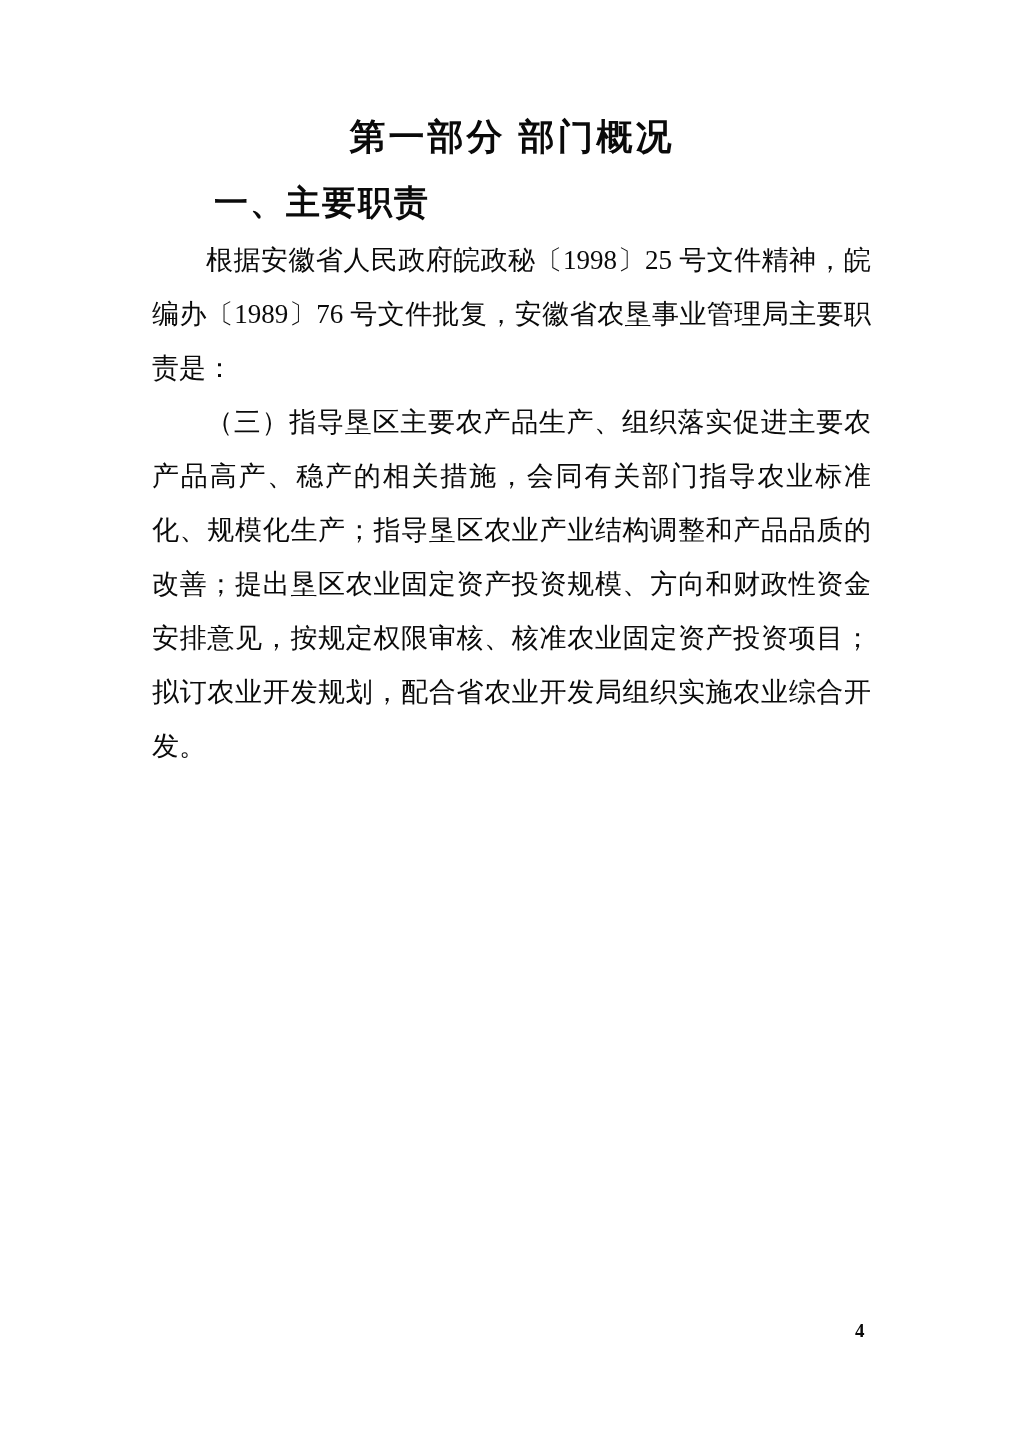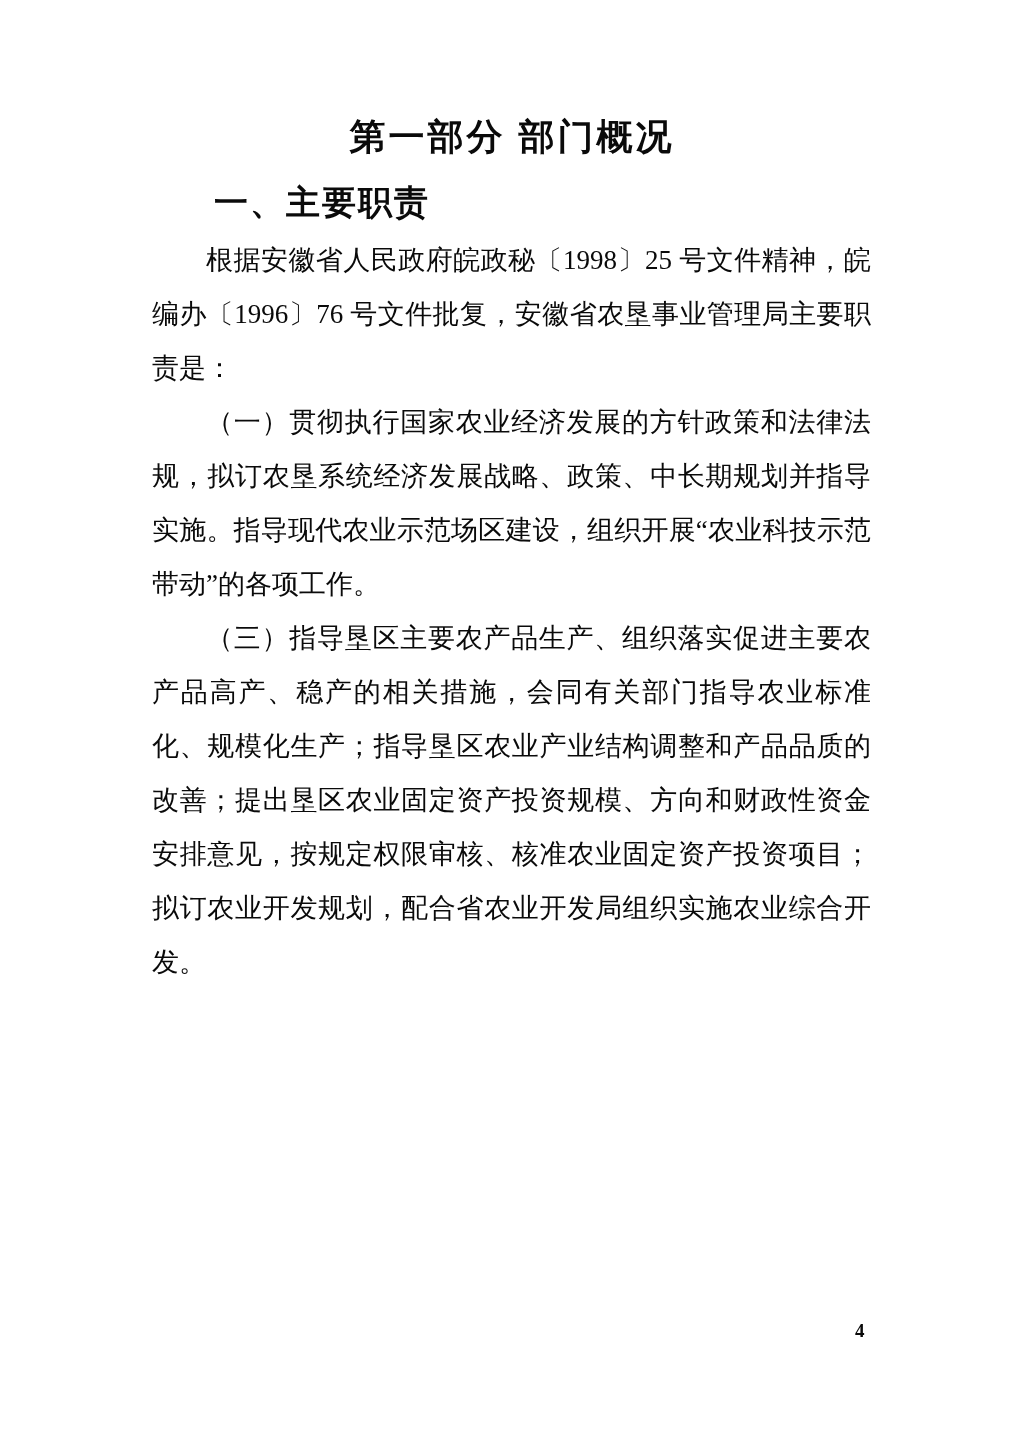--- a/index.html
+++ b/index.html
@@ -68,19 +68,18 @@
 </style>
 </head>
 <body>
 
 <div class="page">
   <h1 class="doc-title">第一部分 部门概况</h1>
 
   <h2 class="section-heading">一、主要职责</h2>
 
   <div class="body-text">
-    <p>根据安徽省人民政府皖政秘〔1998〕25 号文件精神，皖编办〔1996〕76 号文件批复，安徽省农垦事业管理局主要职责是：</p>
-    <p>（一）贯彻执行国家农业经济发展的方针政策和法律法规，拟订农垦系统经济发展战略、政策、中长期规划并指导实施。指导现代农业示范场区建设，组织开展“农业科技示范带动”的各项工作。</p>
+    <p>根据安徽省人民政府皖政秘〔1998〕25 号文件精神，皖编办〔1989〕76 号文件批复，安徽省农垦事业管理局主要职责是：</p>
     <p>（三）指导垦区主要农产品生产、组织落实促进主要农产品高产、稳产的相关措施，会同有关部门指导农业标准化、规模化生产；指导垦区农业产业结构调整和产品品质的改善；提出垦区农业固定资产投资规模、方向和财政性资金安排意见，按规定权限审核、核准农业固定资产投资项目；拟订农业开发规划，配合省农业开发局组织实施农业综合开发。</p>
   </div>
 
   <div class="page-number">4</div>
 </div>
 
 </body></html>

